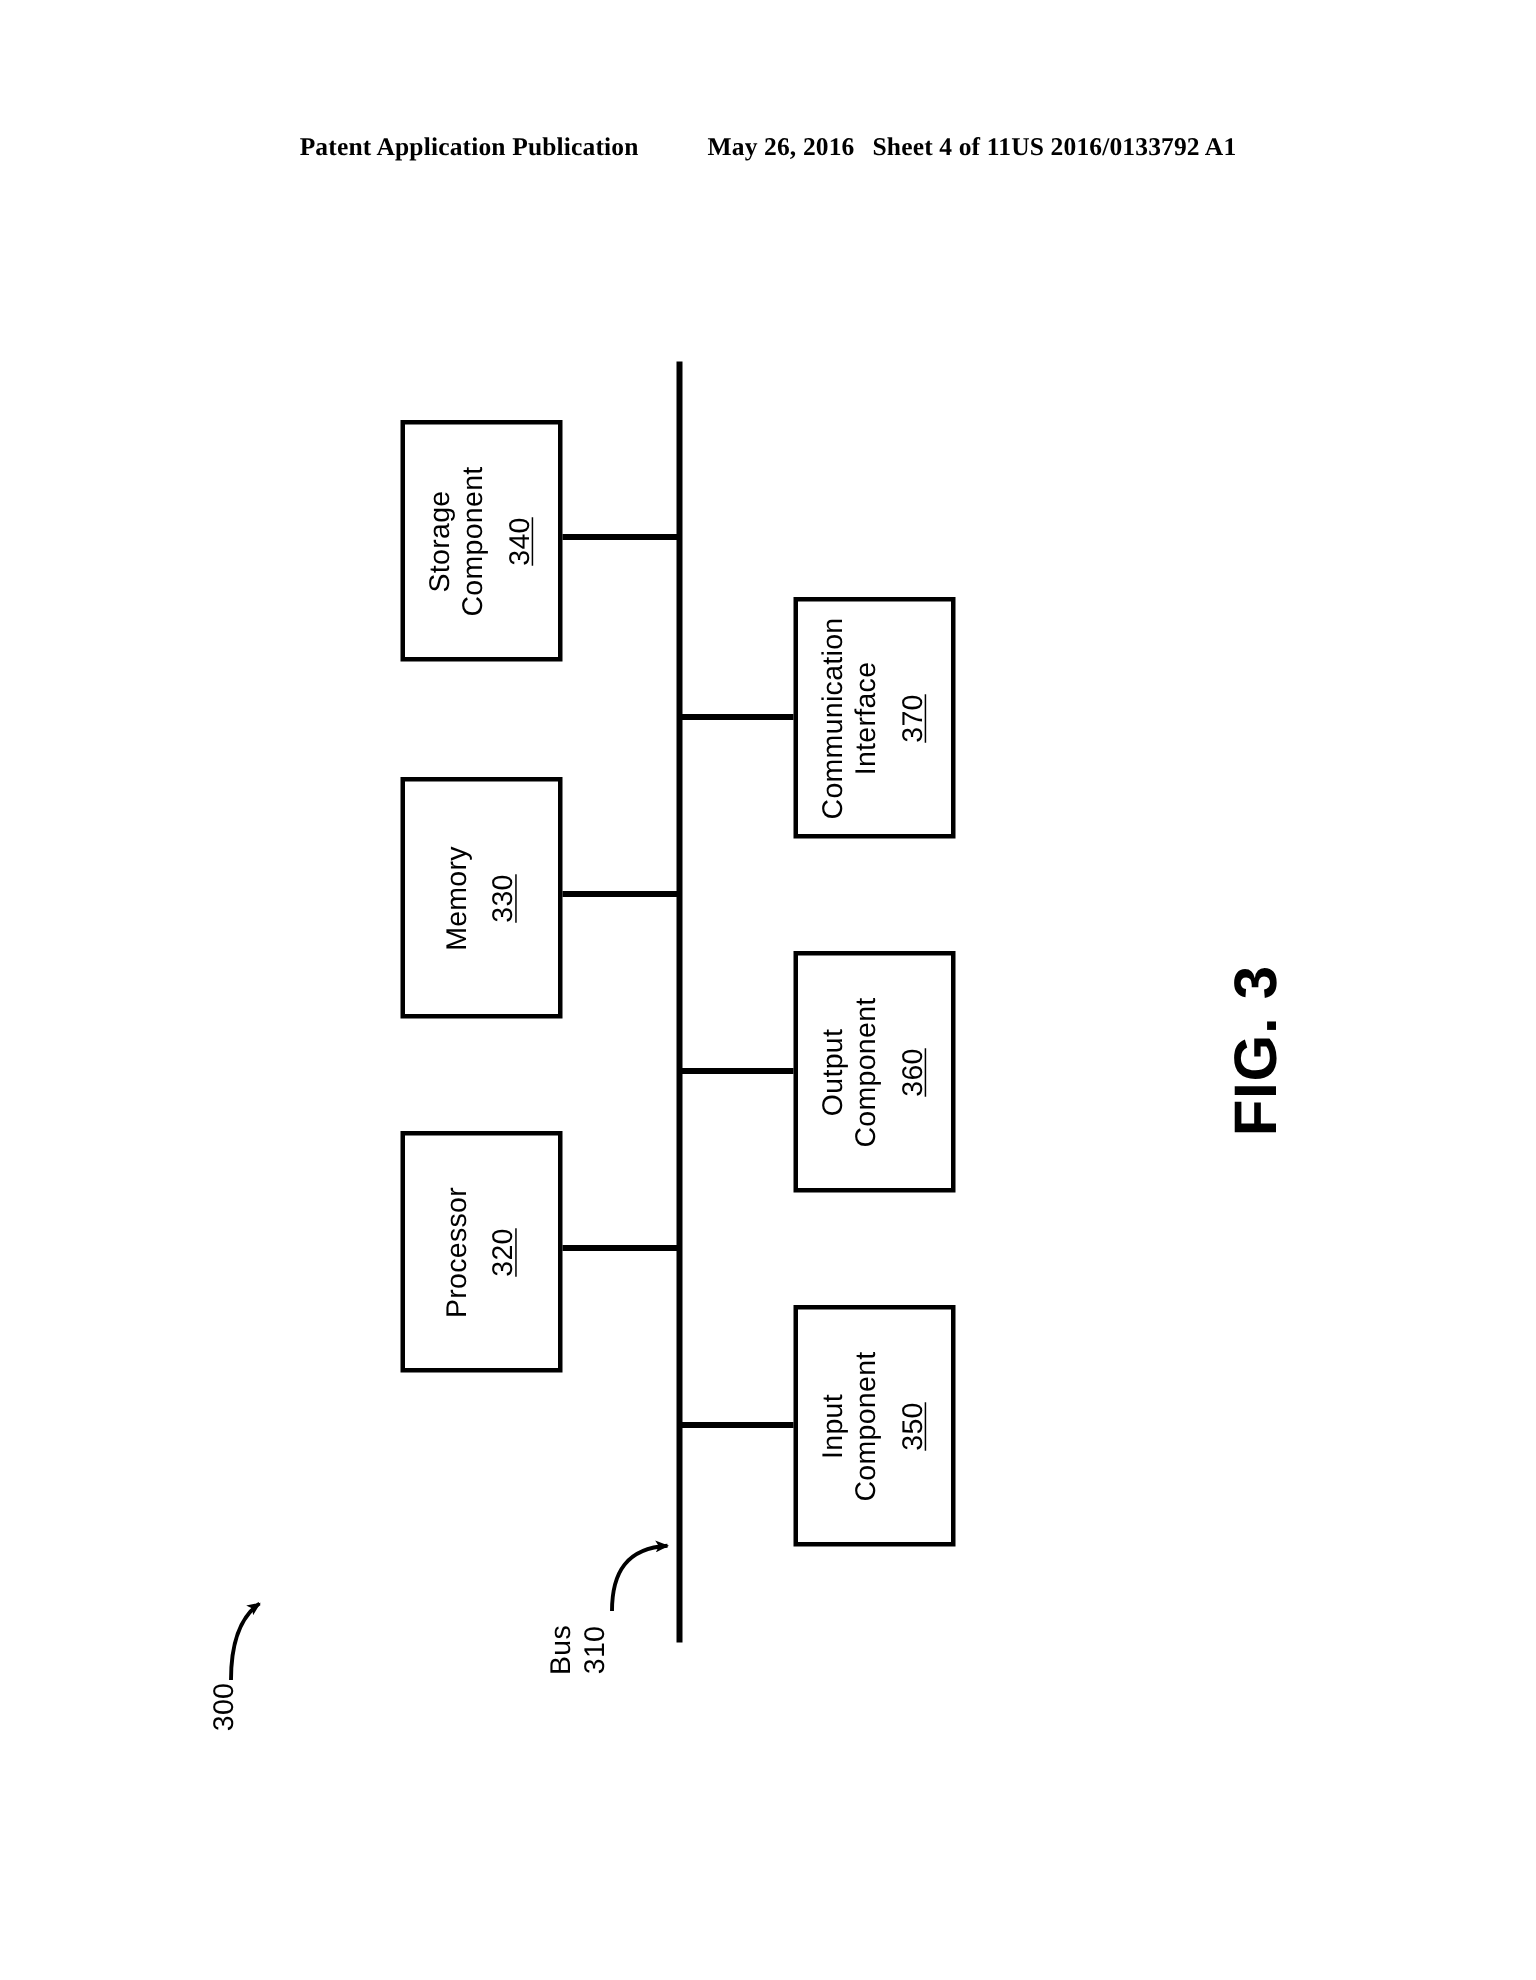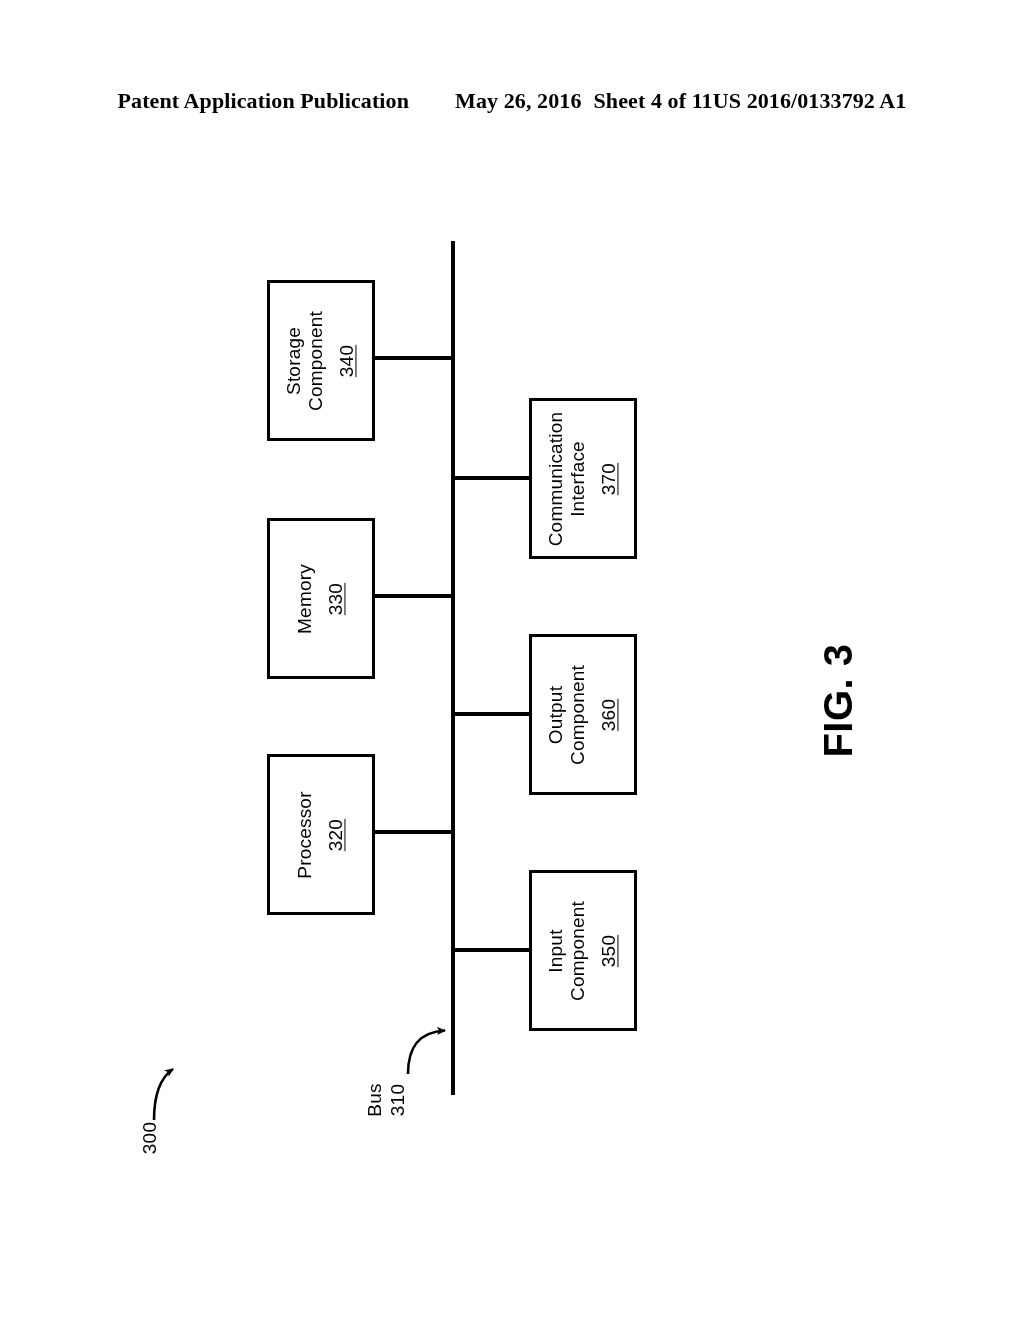--- a/index.html
+++ b/index.html
@@ -20,21 +20,21 @@
   #page-header {
     position: absolute;
     top: 88px;
     left: 0;
     width: 1024px;
     display: flex;
     justify-content: center;
     align-items: baseline;
     font-family: "Liberation Serif", serif;
     font-weight: bold;
-    font-size: 22px;
+    font-size: 17px;
     letter-spacing: 0.1px;
     white-space: nowrap;
   }
   #page-header .hdr-pub      { margin-right: 46px; }
   #page-header .hdr-date     { margin-right: 12px; }
   #page-header .hdr-sheet    { }
   #page-header .hdr-patno    { }
 
   
   #figure {

